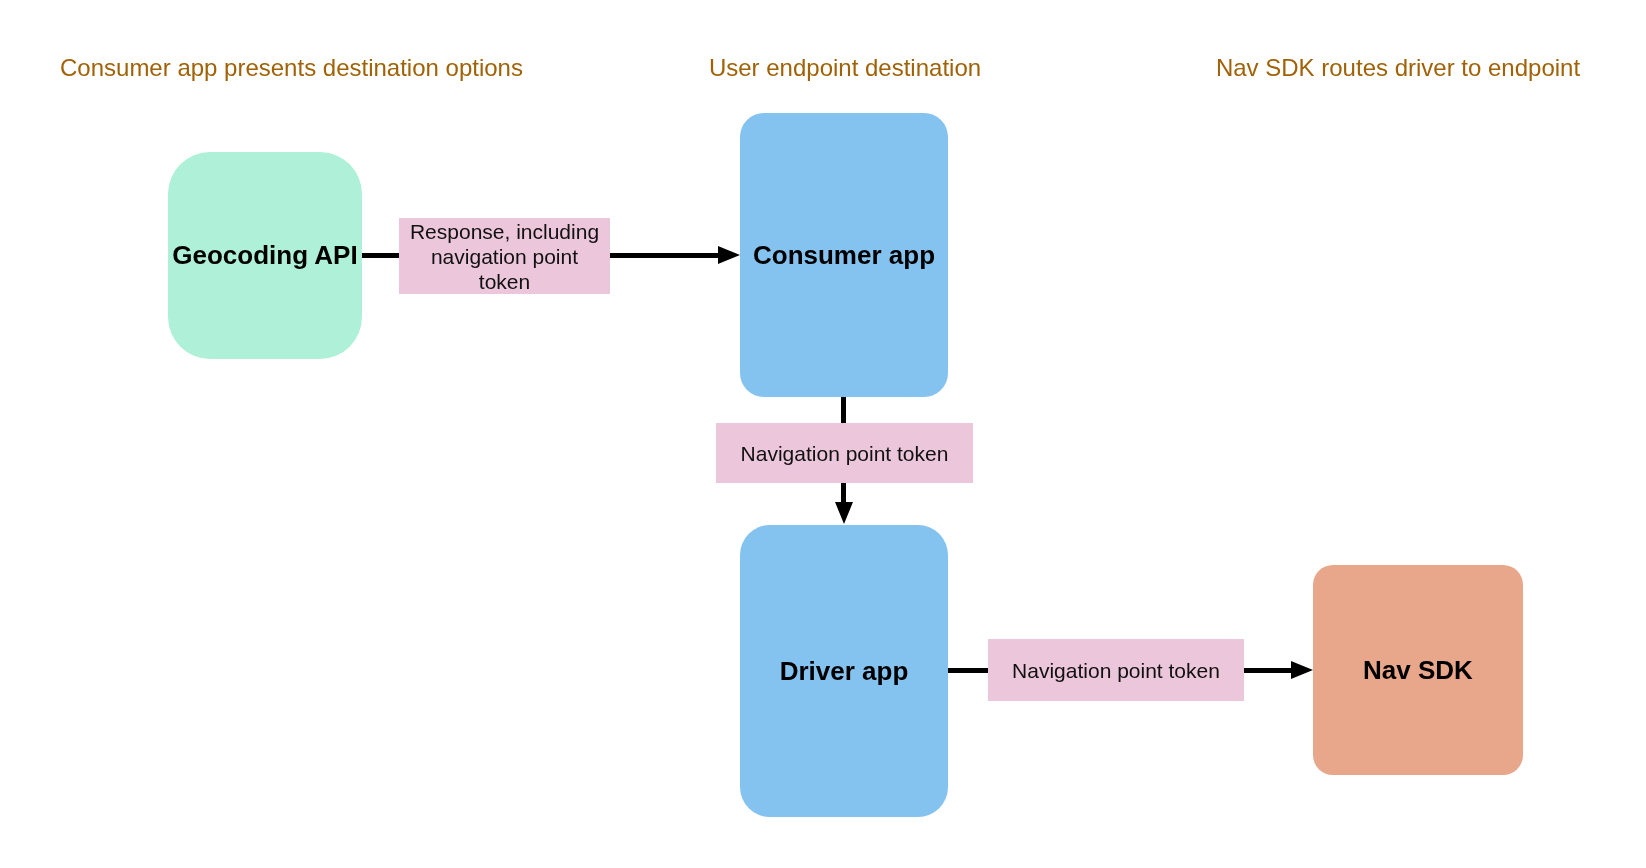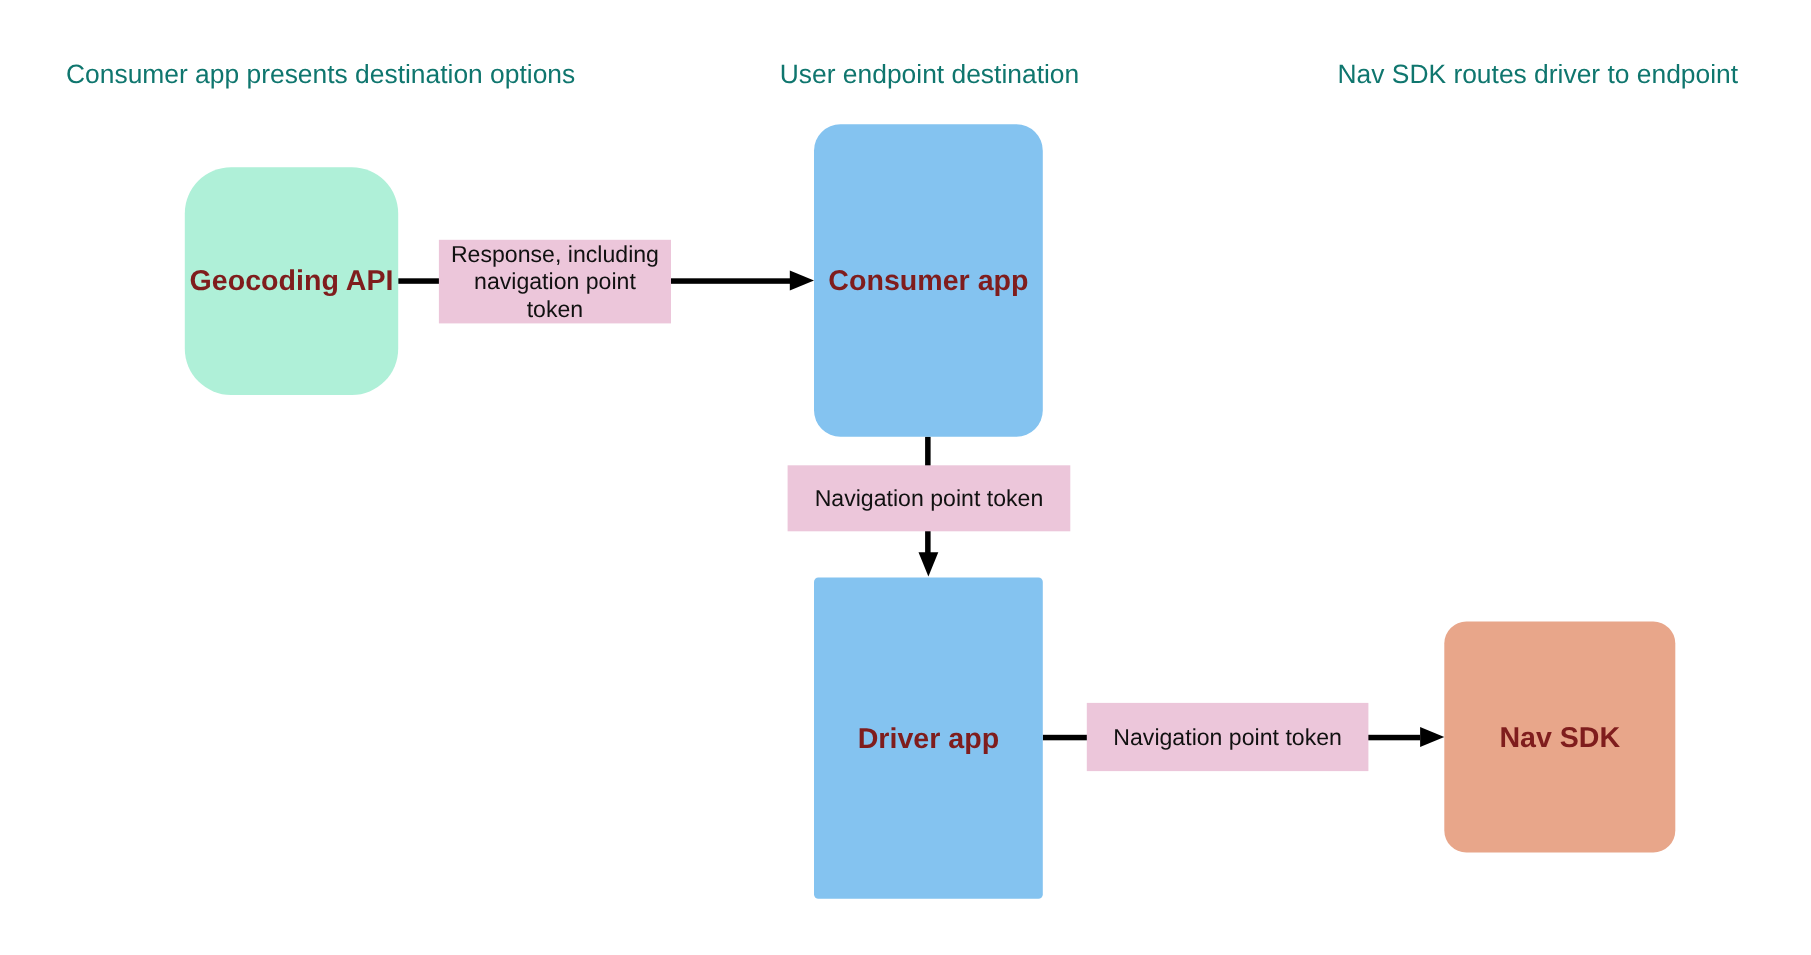--- a/index.html
+++ b/index.html
@@ -13,45 +13,45 @@
     width: 1646px;
     height: 868px;
     background: #ffffff;
     overflow: hidden;
   }
   .col-header {
     position: absolute;
     top: 54px;
     font-size: 24px;
     line-height: 28px;
-    color: #0f766e;
+    color: #a16207;
     white-space: nowrap;
   }
   .col-header.centered { transform: translateX(-50%); }
   .node {
     position: absolute;
     display: flex;
     align-items: center;
     justify-content: center;
     text-align: center;
     font-size: 26px;
     font-weight: bold;
-    color: #7f1d1d;
+    color: #000000;
   }
   .node-geocoding {
     left: 168px; top: 152px; width: 194px; height: 207px;
     background: #aff0d8; border-radius: 42px;
   }
   .node-consumer {
     left: 740px; top: 113px; width: 208px; height: 284px;
     background: #84c3f0; border-radius: 24px;
   }
   .node-driver {
     left: 740px; top: 525px; width: 208px; height: 292px;
-    background: #84c3f0; border-radius: 4px;
+    background: #84c3f0; border-radius: 30px;
   }
   .node-navsdk {
     left: 1313px; top: 565px; width: 210px; height: 210px;
     background: #e8a68a; border-radius: 20px;
   }
   .edge-line {
     position: absolute;
     background: #000000;
   }
   .line-1 { left: 362px; top: 253px; width: 360px; height: 5px; }

